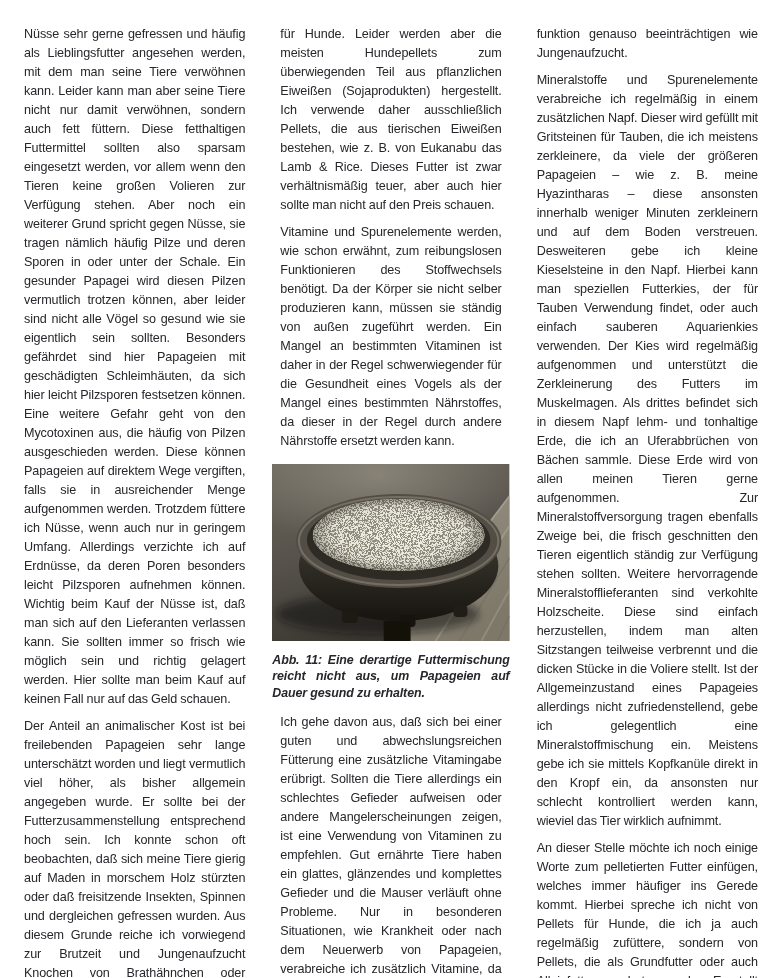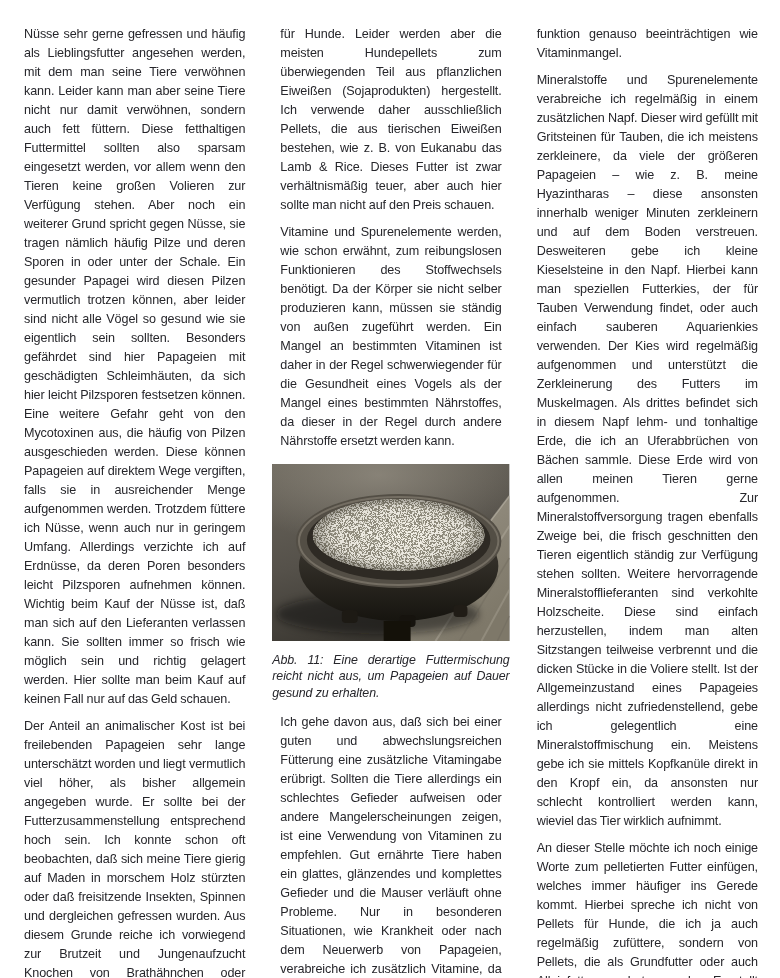--- a/index.html
+++ b/index.html
@@ -58,21 +58,21 @@
 <body>
 
 <div class="page">
   <div class="col">
       <p class="para"><span>Nüsse sehr gerne gefressen und häufig als Lieblingsfutter angesehen werden, mit dem man seine Tiere verwöhnen kann. Leider kann man aber seine Tiere nicht nur damit verwöhnen, sondern auch fett füttern. Diese fetthaltigen Futtermittel sollten also sparsam eingesetzt werden, vor allem wenn den Tieren keine großen Volieren zur Verfügung stehen. Aber noch ein weiterer Grund spricht gegen Nüsse, sie tragen nämlich häufig Pilze und deren Sporen in oder unter der Schale. Ein gesunder Papagei wird diesen Pilzen vermutlich trotzen können, aber leider sind nicht alle Vögel so gesund wie sie eigentlich sein sollten. Besonders gefährdet sind hier Papageien mit geschädigten Schleimhäuten, da sich hier leicht Pilzsporen festsetzen können. Eine weitere Gefahr geht von den Mycotoxinen aus, die häufig von Pilzen ausgeschieden werden. Diese können Papageien auf direktem Wege vergiften, falls sie in ausreichender Menge aufgenommen werden. Trotzdem füttere ich Nüsse, wenn auch nur in geringem Umfang. Allerdings verzichte ich auf Erdnüsse, da deren Poren besonders leicht Pilzsporen aufnehmen können. Wichtig beim Kauf der Nüsse ist, daß man sich auf den Lieferanten verlassen kann. Sie sollten immer so frisch wie möglich sein und richtig gelagert werden. Hier sollte man beim Kauf auf keinen Fall nur auf das Geld schauen.</span></p>
       <p class="para"><span>Der </span><span class="it">Anteil an animalischer Kost</span><span> ist bei freilebenden Papageien sehr lange unterschätzt worden und liegt vermutlich viel höher, als bisher allgemein angegeben wurde. Er sollte bei der Futterzusammenstellung entsprechend hoch sein. Ich konnte schon oft beobachten, daß sich meine Tiere gierig auf Maden in morschem Holz stürzten oder daß freisitzende Insekten, Spinnen und dergleichen gefressen wurden. Aus diesem Grunde reiche ich vorwiegend zur Brutzeit und Jungenaufzucht Knochen von Brathähnchen oder Koteletts. Sie werden meistens sofort begierig abgenagt. Auch sogenannte Markknochen werden gerne gefressen, wenn sie vorher gekocht worden sind. Bei allen Fleischprodukten sollte man darauf achten, daß sie von ausgezeichneter Qualität sind und nicht etwa aus mit Hormonen behandelten Viehbeständen stammen. Käse und Yoghurt sind ebenfalls gute Eiweißlieferanten, auch wenn gelegentlich vor zuviel Käse gewarnt wird. Getrocknete Garnelen wurden lange Zeit ebenfalls als gute Eiweißquelle bezeichnet, doch hat sich in jüngster Zeit herausgestellt, daß sie häufig mit Pilzen belastet sind. Am liebsten fressen meine Papageien allerdings Trockenfutter</span></p>
     </div>
   <div class="col">
       <p class="para"><span>für Hunde. Leider werden aber die meisten Hundepellets zum überwiegenden Teil aus pflanzlichen Eiweißen (Sojaprodukten) hergestellt. Ich verwende daher ausschließlich Pellets, die aus tierischen Eiweißen bestehen, wie z. B. von Eukanabu das Lamb &amp; Rice. Dieses Futter ist zwar verhältnismäßig teuer, aber auch hier sollte man nicht auf den Preis schauen.</span></p>
       <p class="para"><span class="it">Vitamine und Spurenelemente</span><span> werden, wie schon erwähnt, zum reibungslosen Funktionieren des Stoffwechsels benötigt. Da der Körper sie nicht selber produzieren kann, müssen sie ständig von außen zugeführt werden. Ein Mangel an bestimmten Vitaminen ist daher in der Regel schwerwiegender für die Gesundheit eines Vogels als der Mangel eines bestimmten Nährstoffes, da dieser in der Regel durch andere Nährstoffe ersetzt werden kann.</span></p>
-  <figure class="figure" style="margin-left:0;margin-right:0;">
+  <figure class="figure" style="margin-left:0;margin-right:0;font-weight:bold;">
     <svg class="photo" viewBox="0 0 238 177" preserveAspectRatio="none" xmlns="http://www.w3.org/2000/svg">
       <defs>
         <linearGradient id="bgGrad" x1="0" y1="0" x2="0.35" y2="1">
           <stop offset="0" stop-color="#6b665c"></stop>
           <stop offset="0.55" stop-color="#55514a"></stop>
           <stop offset="1" stop-color="#3a3731"></stop>
         </linearGradient>
         <radialGradient id="glowGrad" cx="0.45" cy="0.1" r="0.65">
           <stop offset="0" stop-color="#a59f92" stop-opacity="0.55"></stop>
           <stop offset="1" stop-color="#a59f92" stop-opacity="0"></stop>
@@ -135,17 +135,17 @@
           <ellipse cx="127" cy="71" rx="86" ry="36"></ellipse>
         </g>
         <ellipse cx="127" cy="71" rx="86" ry="36" fill="url(#seedVig)"></ellipse>
       </g>
     </svg>
     <figcaption class="caption">Abb. 11: Eine derartige Futtermischung reicht nicht aus, um Papageien auf Dauer gesund zu erhalten.</figcaption>
   </figure>
 <p class="para"><span>Ich gehe davon aus, daß sich bei einer guten und abwechslungsreichen Fütterung eine zusätzliche Vitamingabe erübrigt. Sollten die Tiere allerdings ein schlechtes Gefieder aufweisen oder andere Mangelerscheinungen zeigen, ist eine Verwendung von Vitaminen zu empfehlen. Gut ernährte Tiere haben ein glattes, glänzendes und komplettes Gefieder und die Mauser verläuft ohne Probleme. Nur in besonderen Situationen, wie Krankheit oder nach dem Neuerwerb von Papageien, verabreiche ich zusätzlich Vitamine, da ich meistens nicht mit Sicherheit sagen kann, wie die Vögel vorher ernährt wurden. Bei der Zufütterung von Vitaminen ist unbedingt darauf zu achten, daß diese zum Teil schon nach sehr kurzer Zeit zerfallen können, besonders wenn sie dem Licht ausgesetzt sind. Es muß also eine sofortige Aufnahme gewährleistet werden. Während eine Überdosierung der meisten Vitamine nicht so problematisch ist, muß mit Vitamin A und D vorsichtig umgegangen werden. Eine Überdosis Vitamin A kann z. B. die Leber-</span></p>
     </div>
   <div class="col">
-      <p class="para"><span>funktion genauso beeinträchtigen wie Vitaminmangel.</span></p>
+      <p class="para"><span>funktion genauso beeinträchtigen wie Jungenaufzucht.</span></p>
       <p class="para"><span class="it">Mineralstoffe und Spurenelemente</span><span> verabreiche ich regelmäßig in einem zusätzlichen Napf. Dieser wird gefüllt mit Gritsteinen für Tauben, die ich meistens zerkleinere, da viele der größeren Papageien – wie z. B. meine Hyazintharas – diese ansonsten innerhalb weniger Minuten zerkleinern und auf dem Boden verstreuen. Desweiteren gebe ich kleine Kieselsteine in den Napf. Hierbei kann man speziellen Futterkies, der für Tauben Verwendung findet, oder auch einfach sauberen Aquarienkies verwenden. Der Kies wird regelmäßig aufgenommen und unterstützt die Zerkleinerung des Futters im Muskelmagen. Als drittes befindet sich in diesem Napf lehm- und tonhaltige Erde, die ich an Uferabbrüchen von Bächen sammle. Diese Erde wird von allen meinen Tieren gerne aufgenommen. Zur Mineralstoffversorgung tragen ebenfalls Zweige bei, die frisch geschnitten den Tieren eigentlich ständig zur Verfügung stehen sollten. Weitere hervorragende Mineralstofflieferanten sind verkohlte Holzscheite. Diese sind einfach herzustellen, indem man alten Sitzstangen teilweise verbrennt und die dicken Stücke in die Voliere stellt. Ist der Allgemeinzustand eines Papageies allerdings nicht zufriedenstellend, gebe ich gelegentlich eine Mineralstoffmischung ein. Meistens gebe ich sie mittels Kopfkanüle direkt in den Kropf ein, da ansonsten nur schlecht kontrolliert werden kann, wieviel das Tier wirklich aufnimmt.</span></p>
       <p class="para"><span>An dieser Stelle möchte ich noch einige Worte zum pelletierten Futter einfügen, welches immer häufiger ins Gerede kommt. Hierbei spreche ich nicht von Pellets für Hunde, die ich ja auch regelmäßig zufüttere, sondern von Pellets, die als Grundfutter oder auch Alleinfutter angeboten werden. Es stellt wohl die einfachste Form der Fütterung dar, doch ist es für alle Vögel mit Sicherheit die stumpfsinnigste Art sich zu ernähren, denn hierbei sind kaum irgendwelche Sinne des Tieres gefordert. Die Vögel fressen sich in kürzester Zeit satt und sitzen dann gelangweilt herum und ihre Sinne können abstumpfen. Auch wage ich zu bezweifeln, daß der Papageienmagen für eine langfristige Ernährung mit Pellets ausgelegt ist. Es ist das Futter der Vermehrungsfabriken, wo die Arbeitszeit ein wichtiger Kostenfaktor ist. Da ich meine Tiere aber nicht nur mit den erforderlichen Nährstoffen versorgen will, sondern sie in allen Punkten so optimal wie möglich versorgen möchte, lehne ich Pellets generell ab. Wer nicht bereit ist, die</span></p>
     </div>
 </div>
 
 </body></html>

